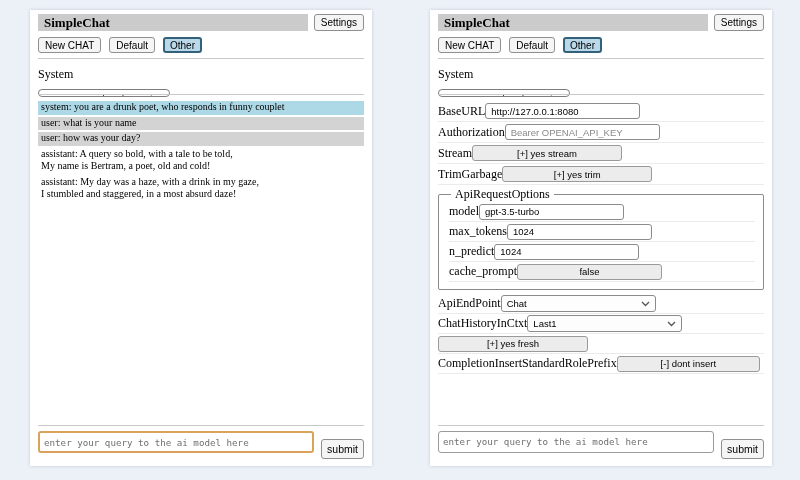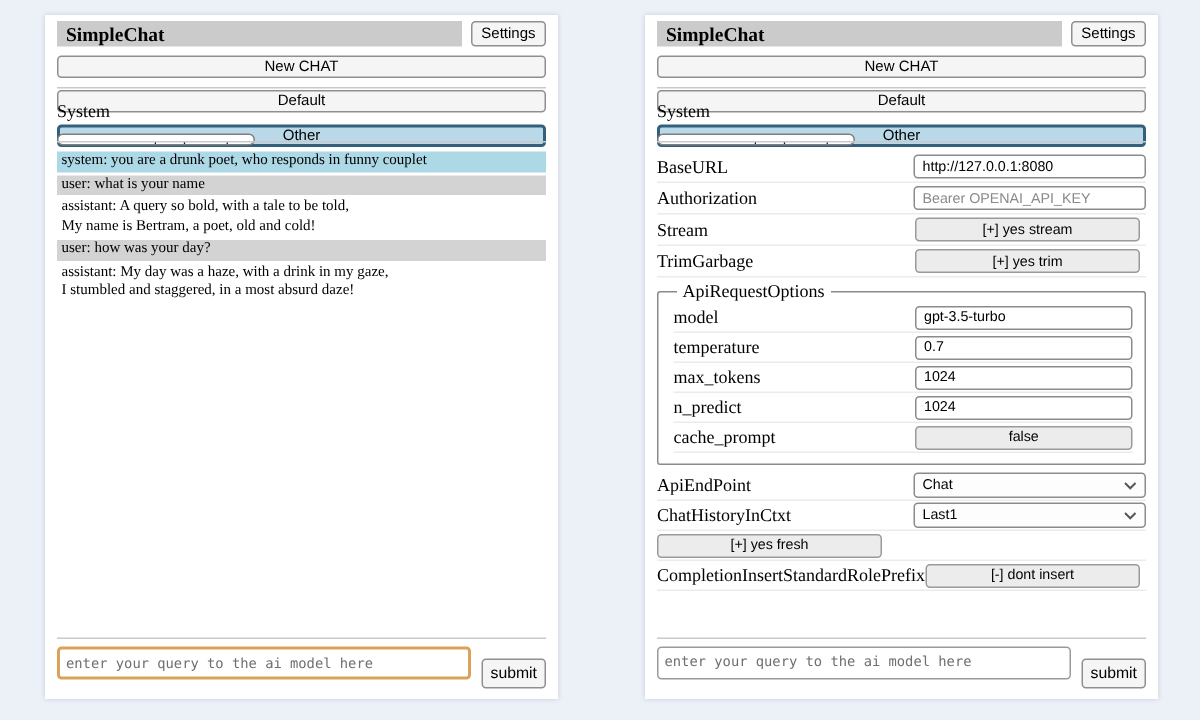--- a/index.html
+++ b/index.html
@@ -27,21 +27,21 @@
     flex: 1; background: #cbcbcb;
     font: bold 13px "Liberation Serif", serif;
     padding: 1px 0 0 6px; color: #000;
   }
   .btn {
     font: 10px "Liberation Sans", sans-serif;
     background: #f5f5f5; color: #000;
     border: 1px solid #8f8f8f; border-radius: 3px;
     padding: 1px 6px; cursor: pointer; white-space: nowrap;
   }
-  .toolbar { margin-top: 6px; height: 16px; display: flex; gap: 8px; flex-direction: column; }
+  .toolbar { margin-top: 6px; height: 16px; display: flex; gap: 8px; }
   .toolbar .btn.active { background: #b9d8e8; border: 2px solid #33617c; padding: 0 5px; }
   hr.rule { border: none; border-top: 1px solid #c9c9c9; margin: 5px 0 4px 0; }
   hr.rule2 { border: none; border-top: 1px solid #c9c9c9; margin: 3px 0 6px 0; }
   hr.rule-bottom { border: none; border-top: 1px solid #c9c9c9; margin: auto 0 4px 0; }
   
   .sysrow { display: flex; gap: 7px; height: 28px; align-items: flex-start; flex-direction: column; }
   .syslabel { font: 12px "Liberation Serif", serif; padding-top: 4px; }
   .systa {
     flex: 1; height: 26px; resize: none; overflow: hidden;
     font: 9.2px/12px "DejaVu Sans Mono", monospace; color: #111;
@@ -64,21 +64,21 @@
     font: 9.2px/13px "DejaVu Sans Mono", monospace;
     border: 1px solid #9a9a9a; border-radius: 3px; padding: 3px 4px;
     outline: none; background: #fff; color: #333;
   }
   .query::placeholder { color: #6f6f6f; opacity: 1; }
   .query.focused { border: 2px solid #d9a35c; }
   .submit { height: 20px; padding: 1px 5px; font-size: 10.5px; margin-top: 14px; }
   
   .cfg-row {
     height: 21px; display: flex; align-items: center;
-    justify-content: space-between; border-bottom: 1px solid #ebebeb;
+    border-bottom: 1px solid #ebebeb;
   }
   .cfg-label { font: 12px "Liberation Serif", serif; color: #000; }
   .cfg-input {
     width: 155px; height: 16px;
     font: 9.5px "Liberation Sans", sans-serif; color: #000;
     border: 1px solid #8b8b8b; border-radius: 3px; padding: 0 5px;
     background: #fff; outline: none;
   }
   .cfg-input::placeholder { color: #8a8a8a; opacity: 1; }
   .cfg-btn {
@@ -124,23 +124,23 @@
   </div>
   <hr class="rule">
   <div class="sysrow">
     <span class="syslabel">System</span>
     <textarea class="systa" spellcheck="false" style="">you are a drunk poet, who responds in funny couplet</textarea>
   </div>
   <hr class="rule2">
   <div class="messages">
     <div class="msg system">system: you are a drunk poet, who responds in funny couplet</div>
     <div class="msg user">user: what is your name</div>
+    <div class="msg user">user: how was your day?</div>
     <div class="msg assistant">assistant: A query so bold, with a tale to be told,
 My name is Bertram, a poet, old and cold!</div>
-    <div class="msg user">user: how was your day?</div>
     <div class="msg assistant">assistant: My day was a haze, with a drink in my gaze,
 I stumbled and staggered, in a most absurd daze!</div>
   </div>
   <hr class="rule-bottom">
   <div class="inputrow">
     <textarea class="query focused" spellcheck="false" placeholder="enter your query to the ai model here" style=""></textarea>
     <button class="btn submit">submit</button>
   </div>
 </div>
 
@@ -179,24 +179,20 @@
     <div class="cfg-row">
       <span class="cfg-label">TrimGarbage</span>
       <button class="cfg-btn">[+] yes trim</button>
     </div>
 
     <fieldset class="cfg-fieldset">
       <legend>ApiRequestOptions</legend>
       <div class="cfg-row">
         <span class="cfg-label">model</span>
         <input class="cfg-input" value="gpt-3.5-turbo" style="">
-      </div>
-      <div class="cfg-row">
-        <span class="cfg-label">temperature</span>
-        <input class="cfg-input" value="0.7" style="">
       </div>
       <div class="cfg-row">
         <span class="cfg-label">max_tokens</span>
         <input class="cfg-input" value="1024" style="">
       </div>
       <div class="cfg-row">
         <span class="cfg-label">n_predict</span>
         <input class="cfg-input" value="1024" style="">
       </div>
       <div class="cfg-row">

